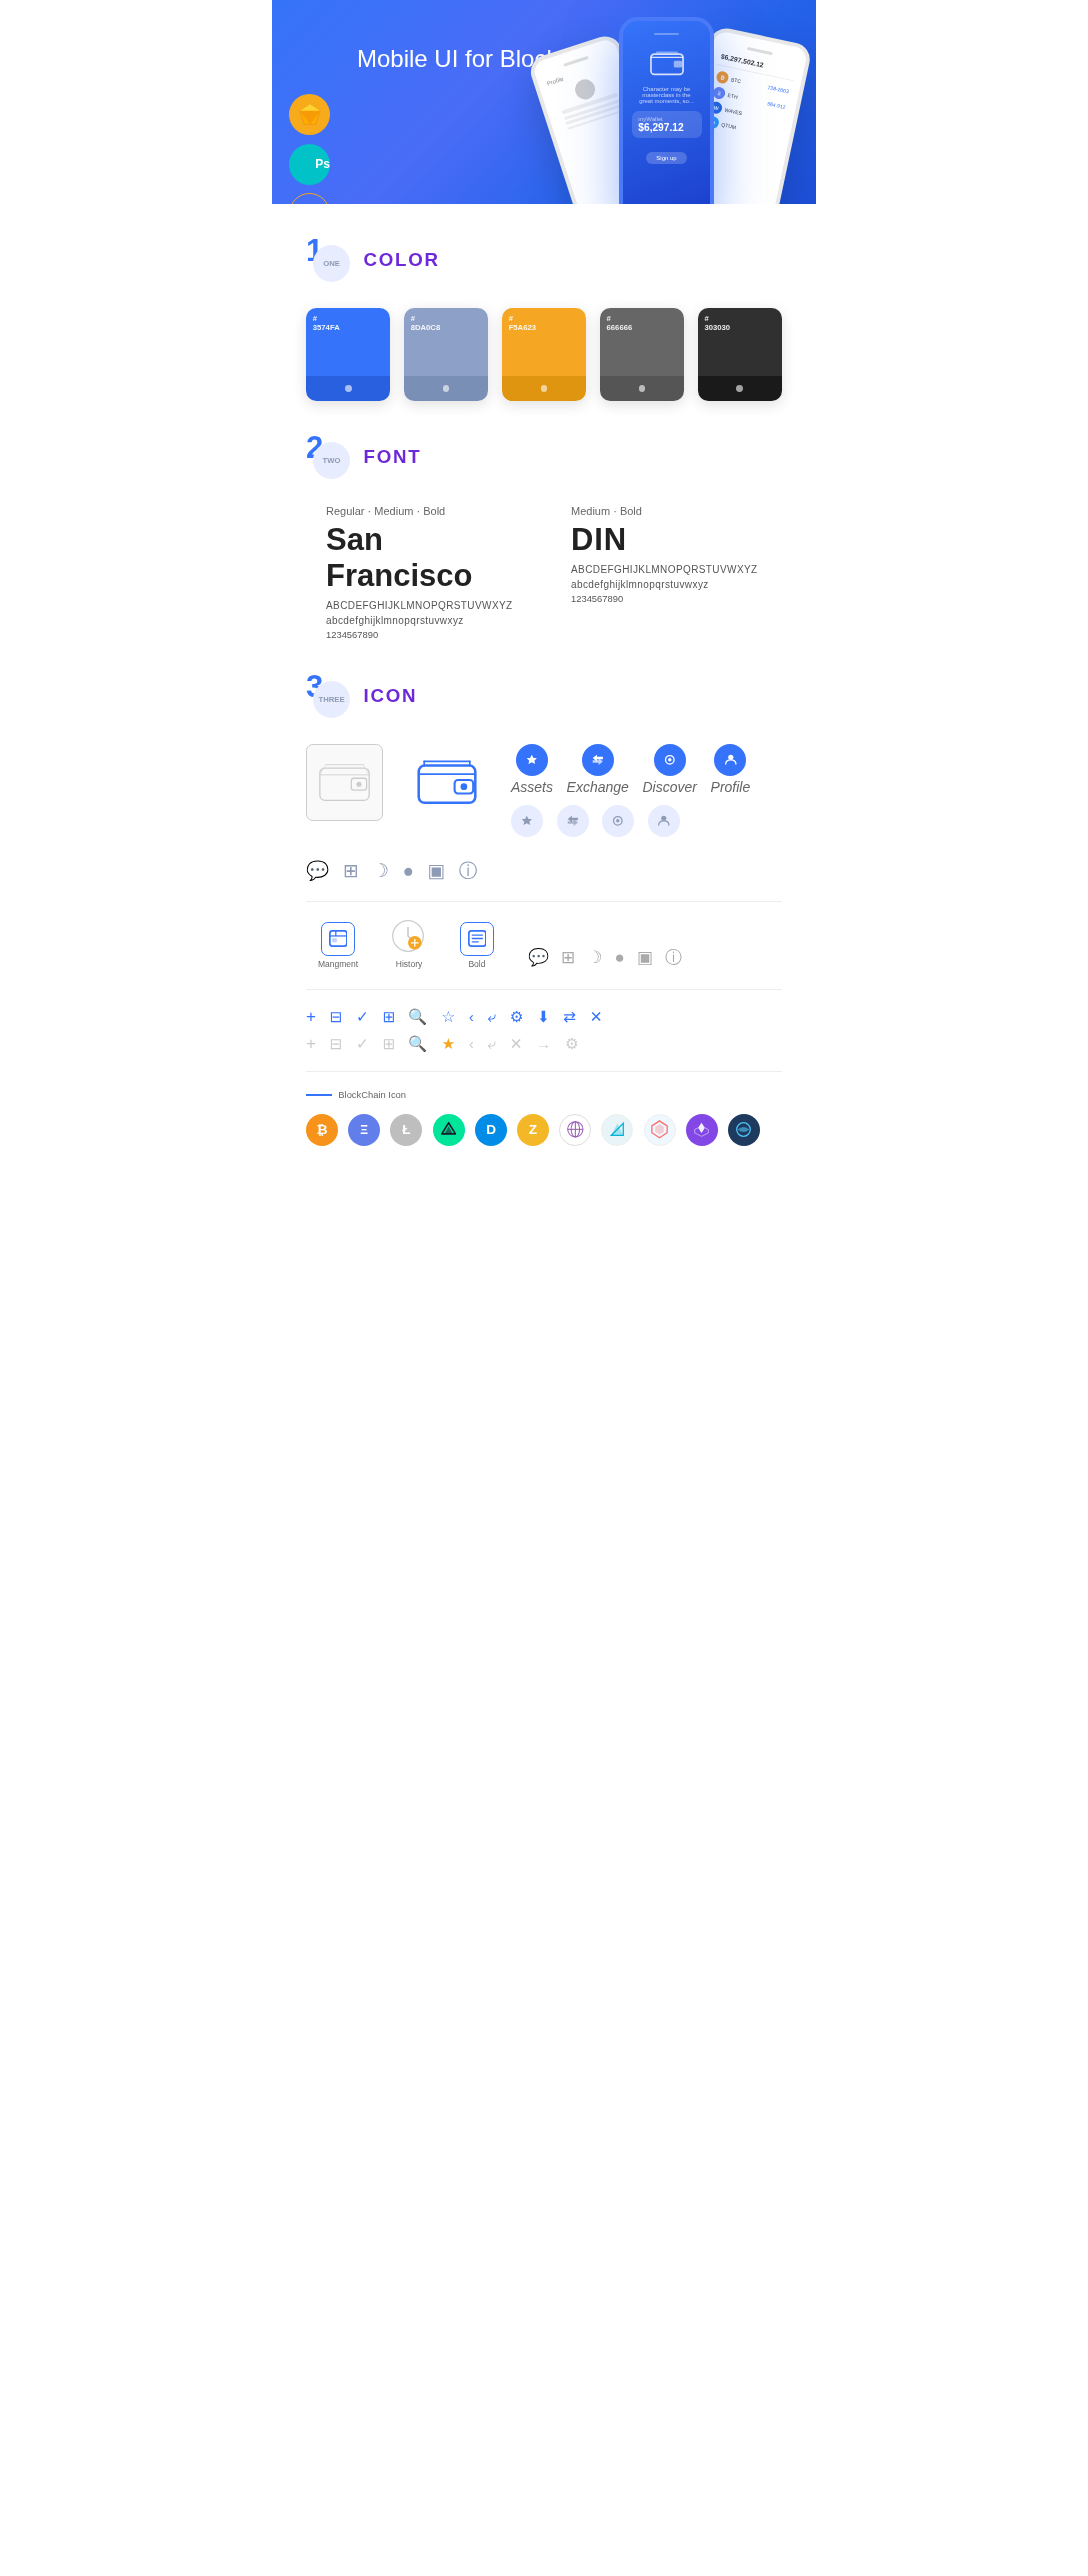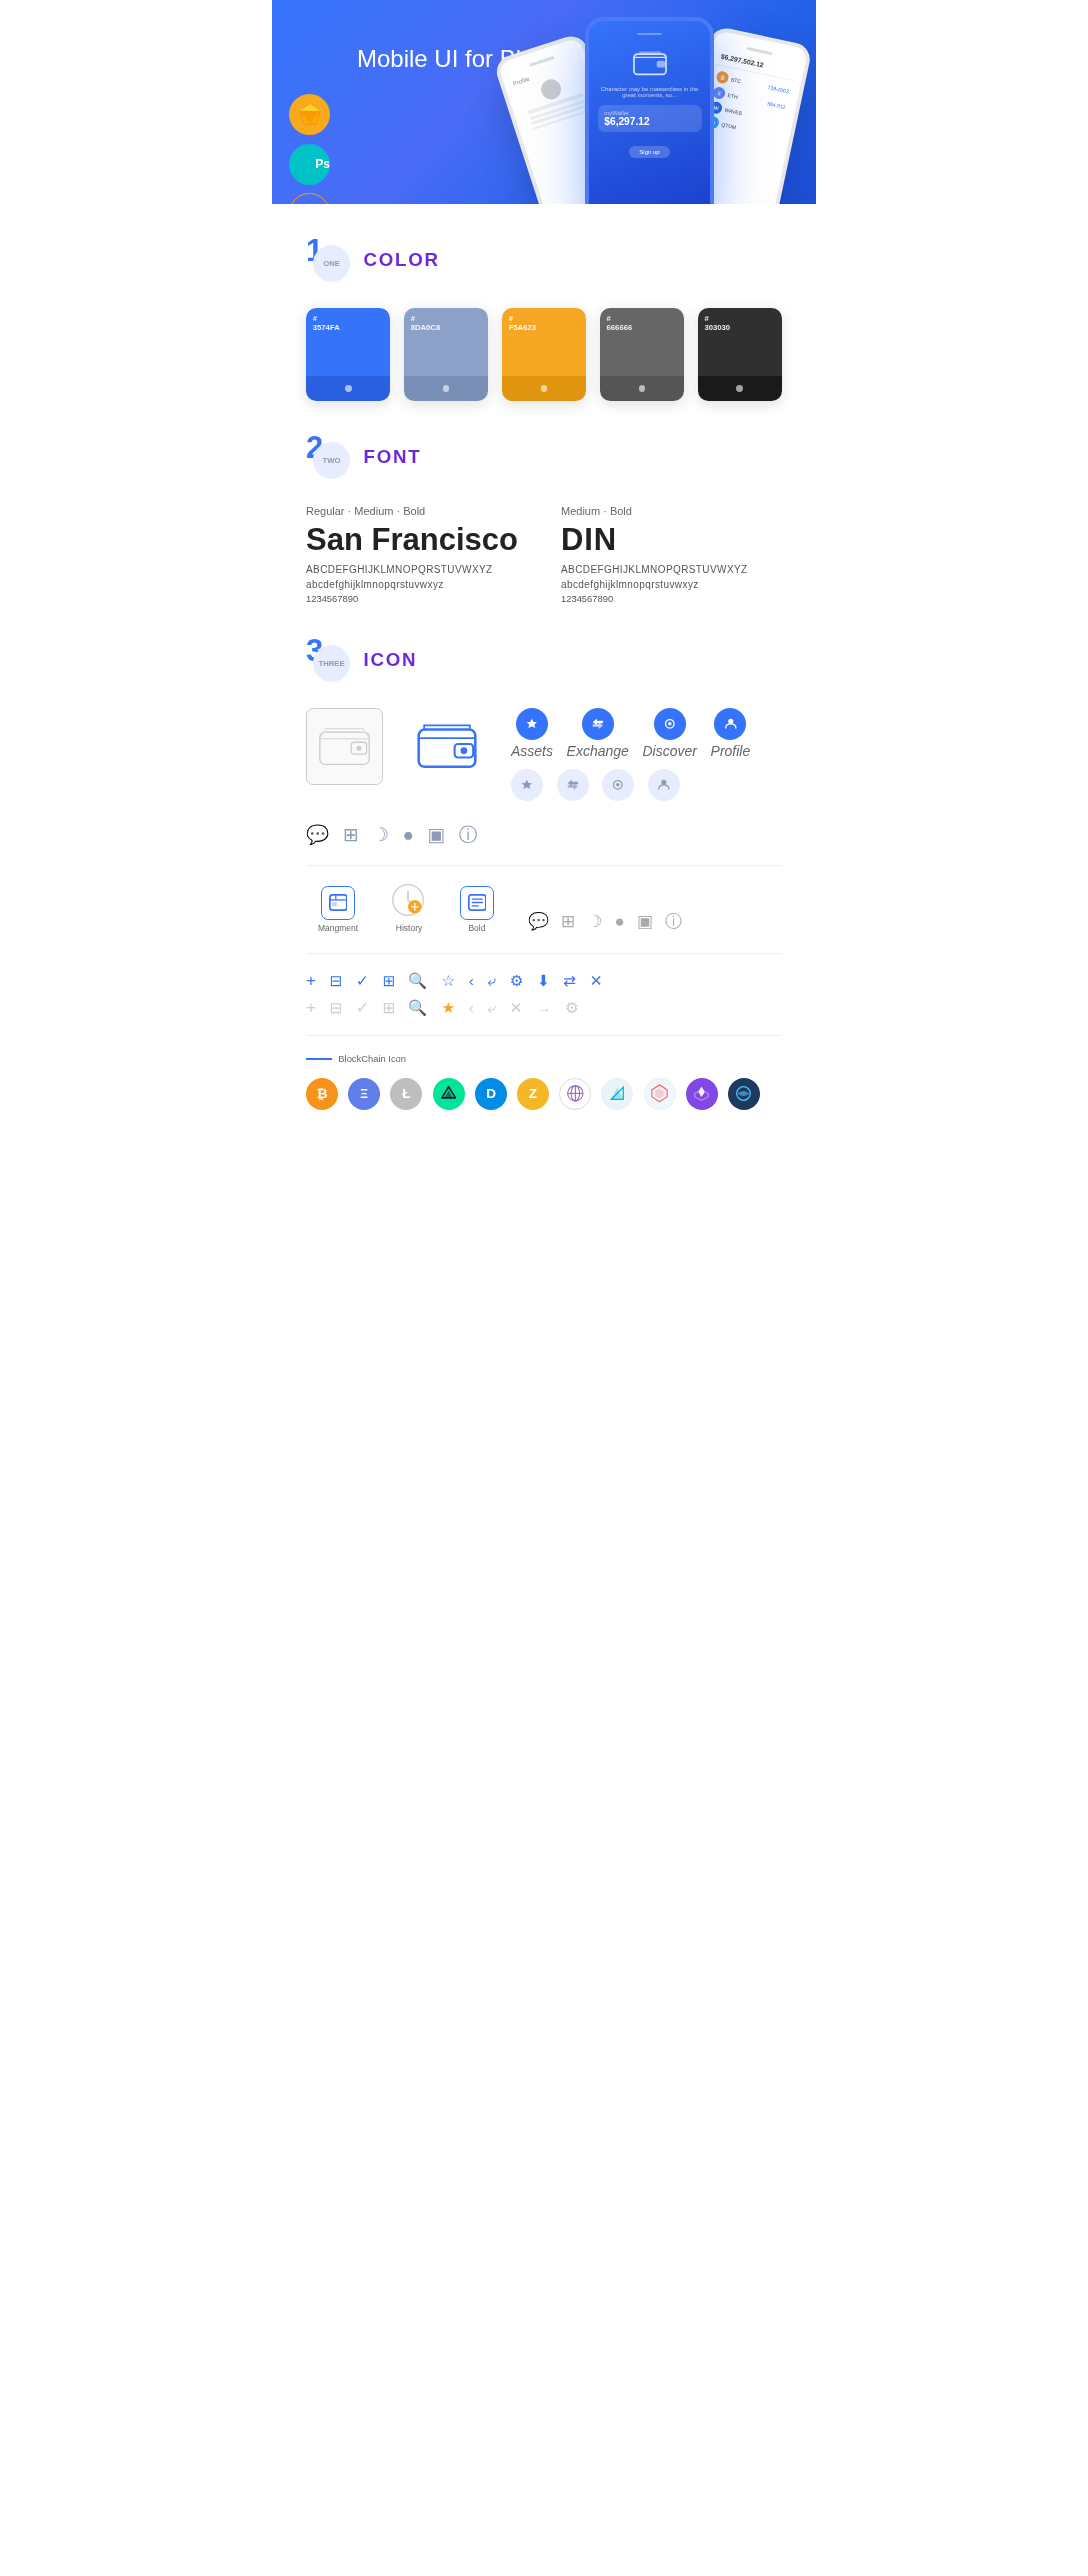--- a/index.html
+++ b/index.html
@@ -141,21 +141,21 @@
       width: 6.8px;
       height: 6.8px;
       border-radius: 50%;
       background: rgba(255,255,255,0.6);
     }
     .font-styles { color: #666; font-size: 11px; margin-bottom: 5.1px; }
     .font-name { font-size: 31px; font-weight: 700; color: #222; margin-bottom: 6.8px; }
     .font-name-din { font-family: Liberation Sans, sans-serif; letter-spacing: 0.9px; }
     .font-alphabet { font-size: 10px; color: #555; margin-bottom: 3.4px; letter-spacing: 0.4px; }
     .font-numbers { font-size: 9.4px; color: #555; }
-    .font-grid { display: grid; grid-template-columns: 1fr 1fr; gap: 34px; }
+    .font-grid { display: grid; grid-template-columns: 1fr 1fr; gap: 34px; margin-left: 20px; }
     .icon-nav-item {
       display: flex;
       flex-direction: column;
       align-items: center;
       gap: 3.4px;
     }
     .icon-nav-item .icon-label {
       font-size: 14px;
       color: #666;
       font-style: italic;
@@ -317,21 +317,21 @@
         <div style="width:25.5px;height:2.6px;background:#ddd;border-radius:1.7px;margin:3.4px auto 6.8px;"></div>
         <div style="font-size:6px;color:#888;padding:1.7px;">Profile</div>
         <div style="width:20.4px;height:20.4px;border-radius:50%;background:#ccc;margin:1.7px auto;"></div>
         <div style="height:3.4px;background:#eee;border-radius:1.7px;margin:3.4px 6.8px;"></div>
         <div style="height:2.6px;background:#eee;border-radius:1.7px;margin:2.6px 6.8px;"></div>
         <div style="height:2.6px;background:#eee;border-radius:1.7px;margin:2.6px 6.8px;"></div>
         <div style="height:2.6px;background:#eee;border-radius:1.7px;margin:2.6px 6.8px;"></div>
       </div>
     </div>
 
-    <div style="width:129px;height:204px;background:linear-gradient(160deg,#3574FA,#1a3fcc);border-radius:18.7px;border:4.3px solid #4a7af8;box-shadow:0 17px 51px rgba(53,116,250,0.5);overflow:hidden;flex-shrink:0;z-index:3;position:relative;">
+    <div style="width:95px;height:204px;background:linear-gradient(160deg,#3574FA,#1a3fcc);border-radius:18.7px;border:4.3px solid #4a7af8;box-shadow:0 17px 51px rgba(53,116,250,0.5);overflow:hidden;flex-shrink:0;z-index:3;position:relative;">
       <div style="padding:8.5px;height:100%;">
         <div style="width:25.5px;height:2.6px;background:rgba(255,255,255,0.3);border-radius:1.7px;margin:3.4px auto 6.8px;"></div>
 
         <div style="text-align:center;margin:13.6px 0 6.8px;">
           <svg width="34" height="27" viewBox="0 0 40 32" fill="none">
             <rect x="1" y="6" width="38" height="24" rx="4" stroke="rgba(255,255,255,0.8)" stroke-width="2" fill="none"></rect>
             <path d="M1 10H39" stroke="rgba(255,255,255,0.8)" stroke-width="1.5"></path>
             <rect x="28" y="14" width="10" height="8" rx="2" fill="rgba(255,255,255,0.5)"></rect>
             <path d="M8 4L32 4" stroke="rgba(255,255,255,0.4)" stroke-width="2" stroke-linecap="round"></path>
           </svg>

